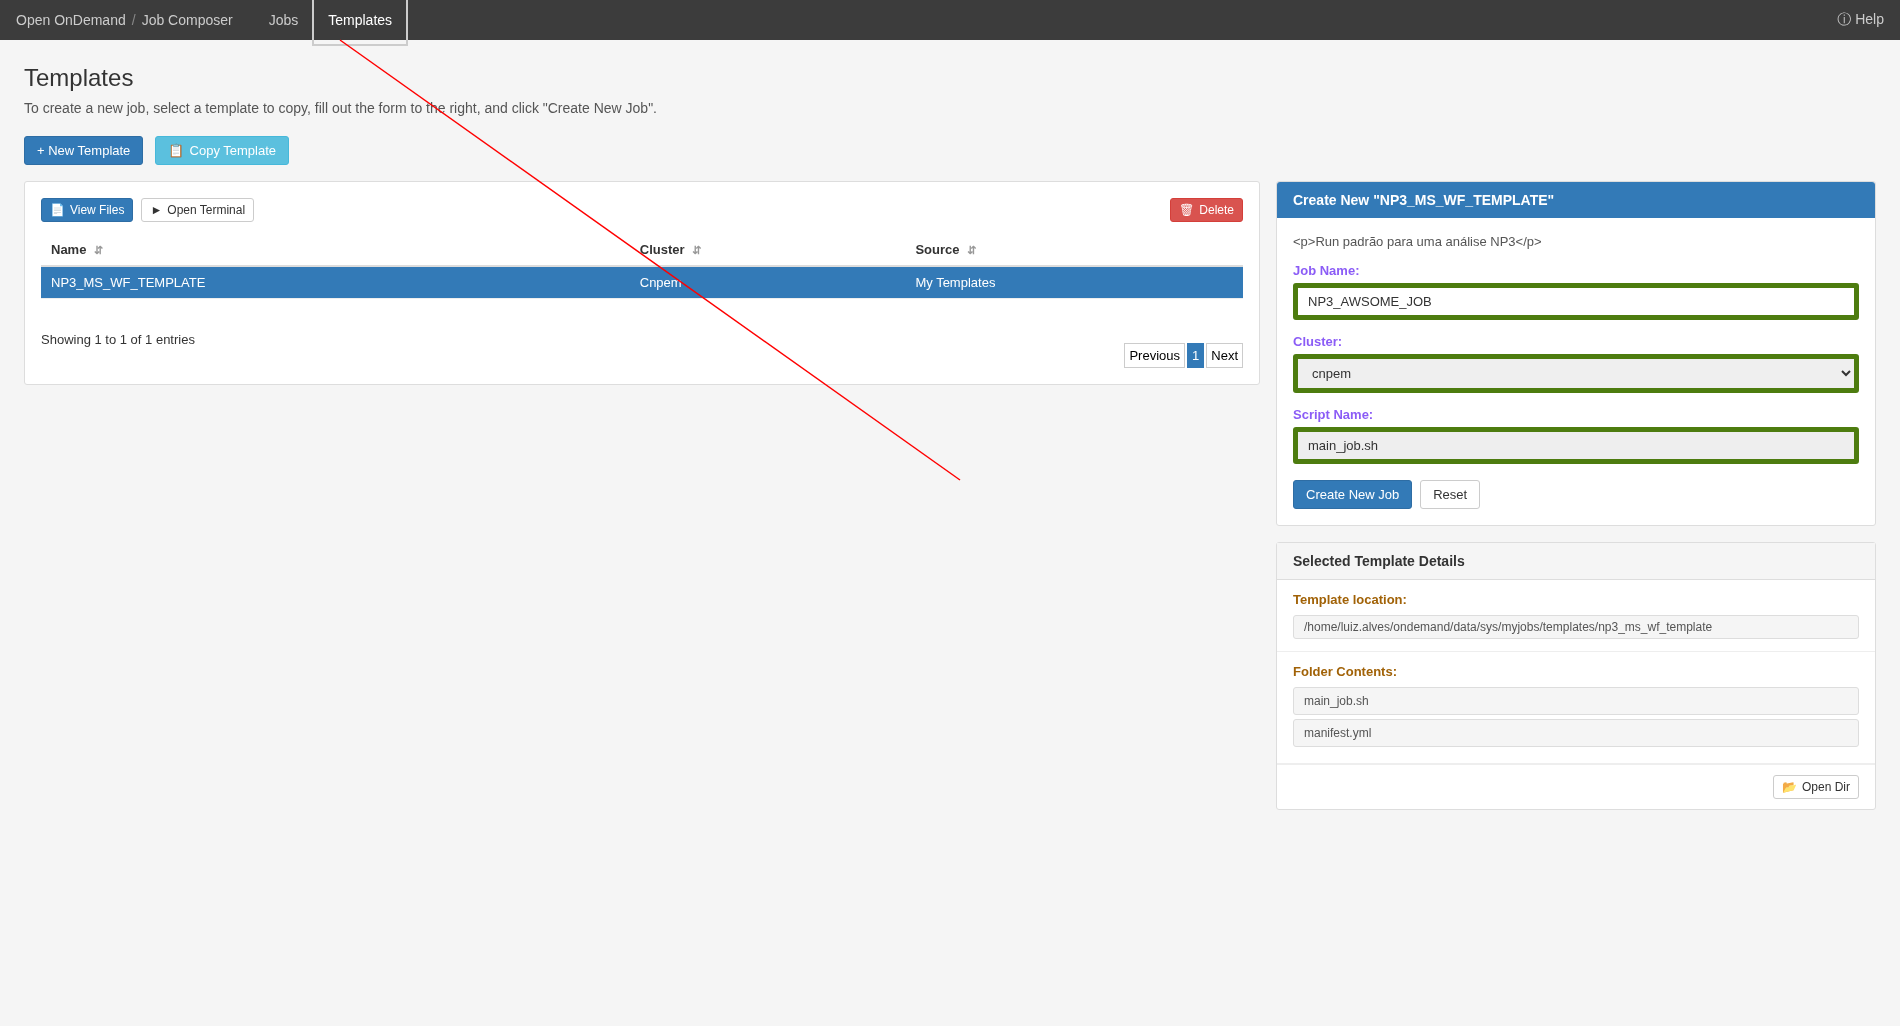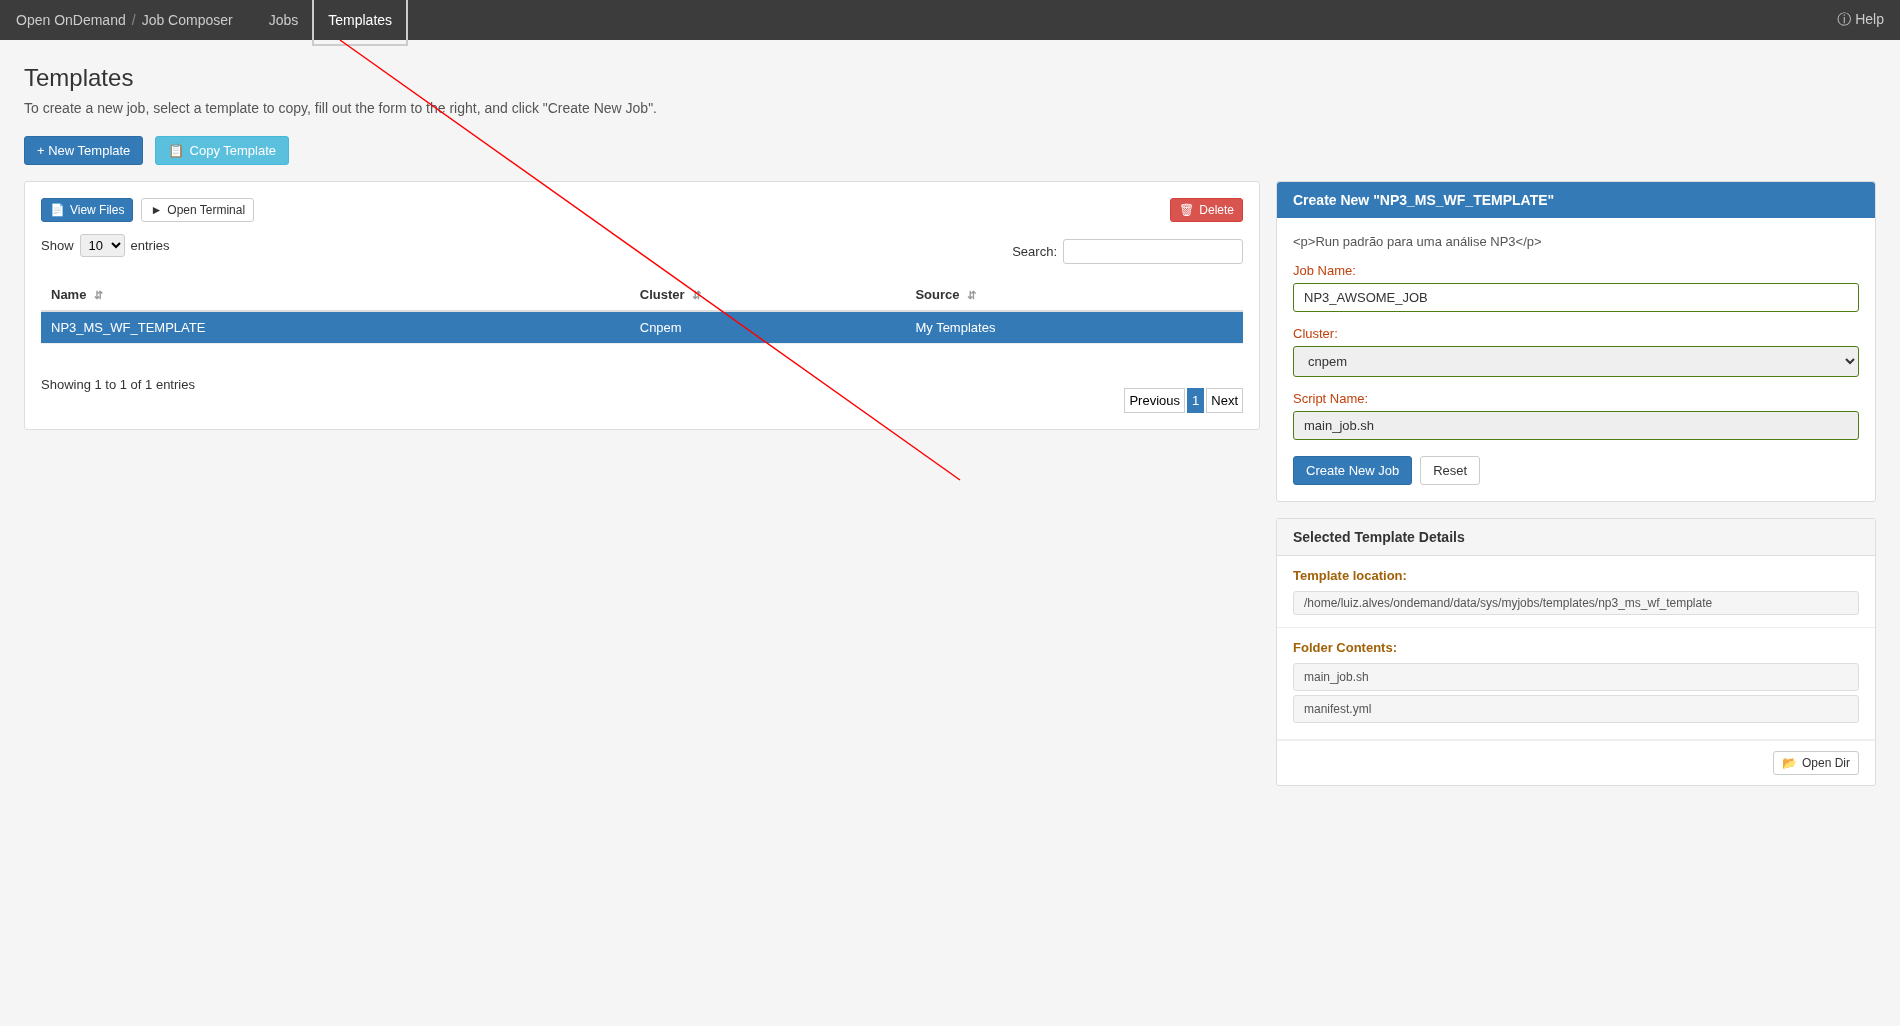--- a/index.html
+++ b/index.html
@@ -182,28 +182,28 @@
       border-radius: 3px 3px 0 0;
     }
     .panel-body {
       padding: 16px;
     }
 
     .form-group { margin-bottom: 14px; }
     .form-label {
       display: block;
       font-size: 13px;
-      font-weight: 400;
+      font-weight: 700;
       margin-bottom: 5px;
-      color: #c2410c;
+      color: #8b5cf6;
     }
     .form-control {
       width: 100%;
       padding: 6px 10px;
-      border: 1px solid #4d7c0f;
+      border: 5px solid #4d7c0f;
       border-radius: 3px;
       font-size: 13px;
       font-family: inherit;
       color: #333;
     }
     .form-control[readonly] {
       background: #eee;
       cursor: default;
     }
     select.form-control {
@@ -328,35 +328,20 @@
             </button>
           </div>
           <div class="table-toolbar-right">
             <button class="btn btn-danger btn-sm">
               <span>🗑</span>
               <span>Delete</span>
             </button>
           </div>
         </div>
 
-        <div style="display:flex; justify-content:space-between; align-items:center; margin-bottom:10px;">
-          <div class="show-entries">
-            <span>Show</span>
-            <select>
-              <option>10</option>
-              <option>25</option>
-              <option>50</option>
-            </select>
-            <span>entries</span>
-          </div>
-          <div class="search-area">
-            <label>Search:</label>
-            <input type="text" class="form-control" style="width: 180px;" value="">
-          </div>
-        </div>
 
         <table class="data-table">
           <thead>
             <tr>
               <th>
                 <span>Name</span>
                 <span class="sort-icon">⇵</span>
               </th>
               <th>
                 <span>Cluster</span>

